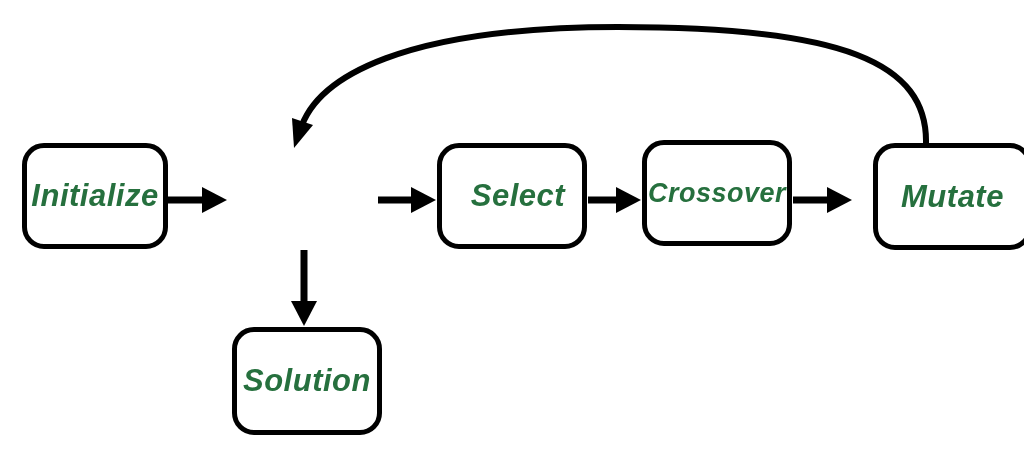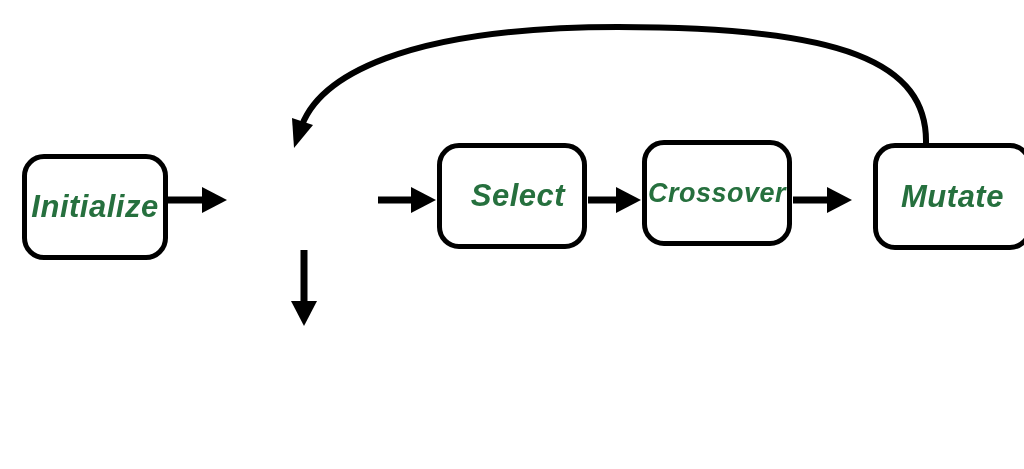--- a/index.html
+++ b/index.html
@@ -31,21 +31,21 @@
     border-radius: 22px;
     display: flex;
     align-items: center;
     justify-content: center;
     font-weight: bold;
     font-style: italic;
     font-size: 31px;
     color: #26703e;
     letter-spacing: 0.5px;
   }
-  .node-initialize { left: 22px;  top: 143px; width: 146px; height: 106px; margin-top: 11px; }
+  .node-initialize { left: 22px;  top: 143px; width: 146px; height: 106px; }
   .node-evaluate   { left: 228px; top: 143px; width: 150px; height: 106px; }
   .node-select     { left: 437px; top: 143px; width: 150px; height: 106px; padding-left: 12px; }
   .node-crossover  { left: 642px; top: 140px; width: 150px; height: 106px; font-size: 27px; }
   .node-mutate     { left: 853px; top: 143px; width: 159px; height: 107px; margin-left: 20px; }
   .node-solution   { left: 232px; top: 327px; width: 150px; height: 108px; }
 </style>
 </head>
 <body>
 
 <div class="canvas">
@@ -93,14 +93,17 @@
   </div>
 
   <div class="node node-crossover">
     <span>Crossover</span>
   </div>
 
   <div class="node node-mutate">
     <span>Mutate</span>
   </div>
 
+  <div class="node node-solution">
+    <span>Solution</span>
+  </div>
 
 </div>
 
 </body></html>

